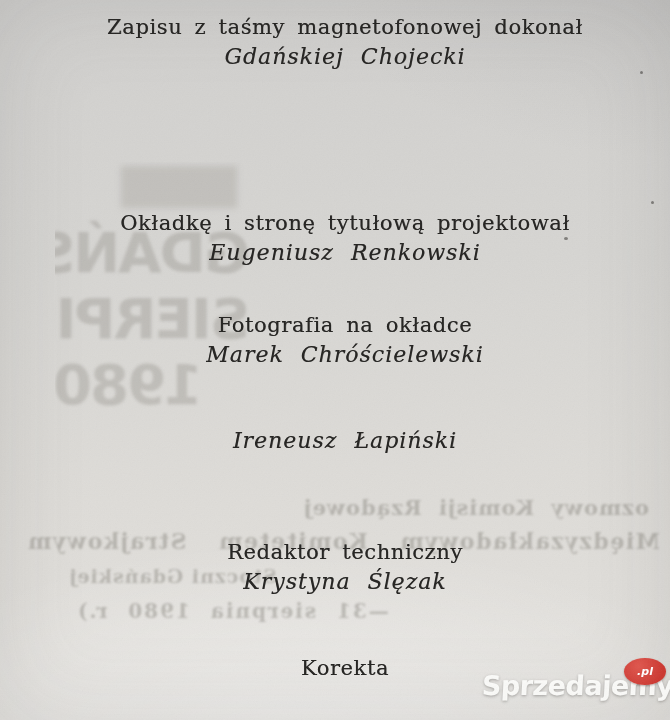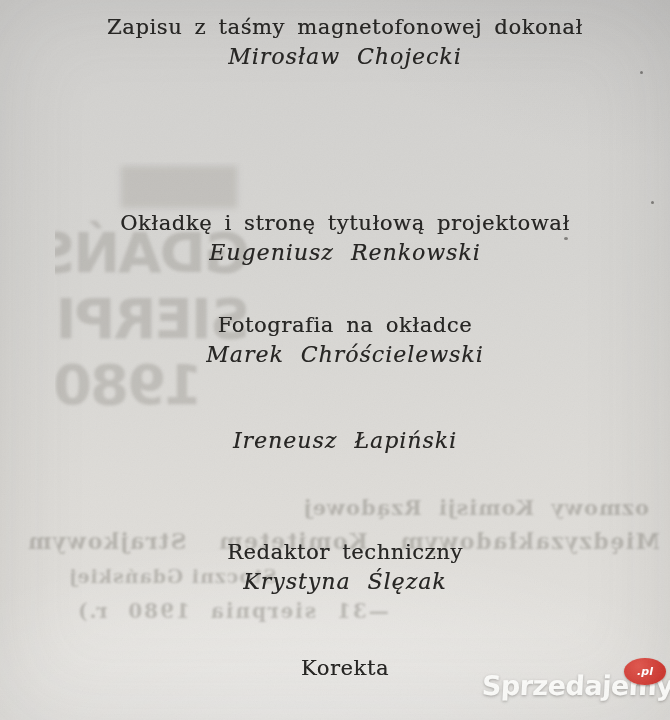--- a/index.html
+++ b/index.html
@@ -103,21 +103,21 @@
     </div>
   </div>
 
   <div class="g-line g-a">ozmowy Komisji Rządowej</div>
   <div class="g-line g-b">Międzyzakładowym Komitetem Strajkowym</div>
   <div class="g-line g-c">Stoczni Gdańskiej</div>
   <div class="g-line g-d">—31 sierpnia 1980 r.)</div>
 
   <div class="credit c1">
     <div class="role">Zapisu z taśmy magnetofonowej dokonał</div>
-    <div class="name">Mirosław Chojecki</div>
+    <div class="name">Gdańskiej Chojecki</div>
   </div>
   <div class="credit c3">
     <div class="role">Fotografia na okładce</div>
     <div class="name">Marek Chróścielewski</div>
   </div>
   <div class="credit c2">
     <div class="role">Okładkę i stronę tytułową projektował</div>
     <div class="name">Eugeniusz Renkowski</div>
   </div>
   <div class="credit c4">

